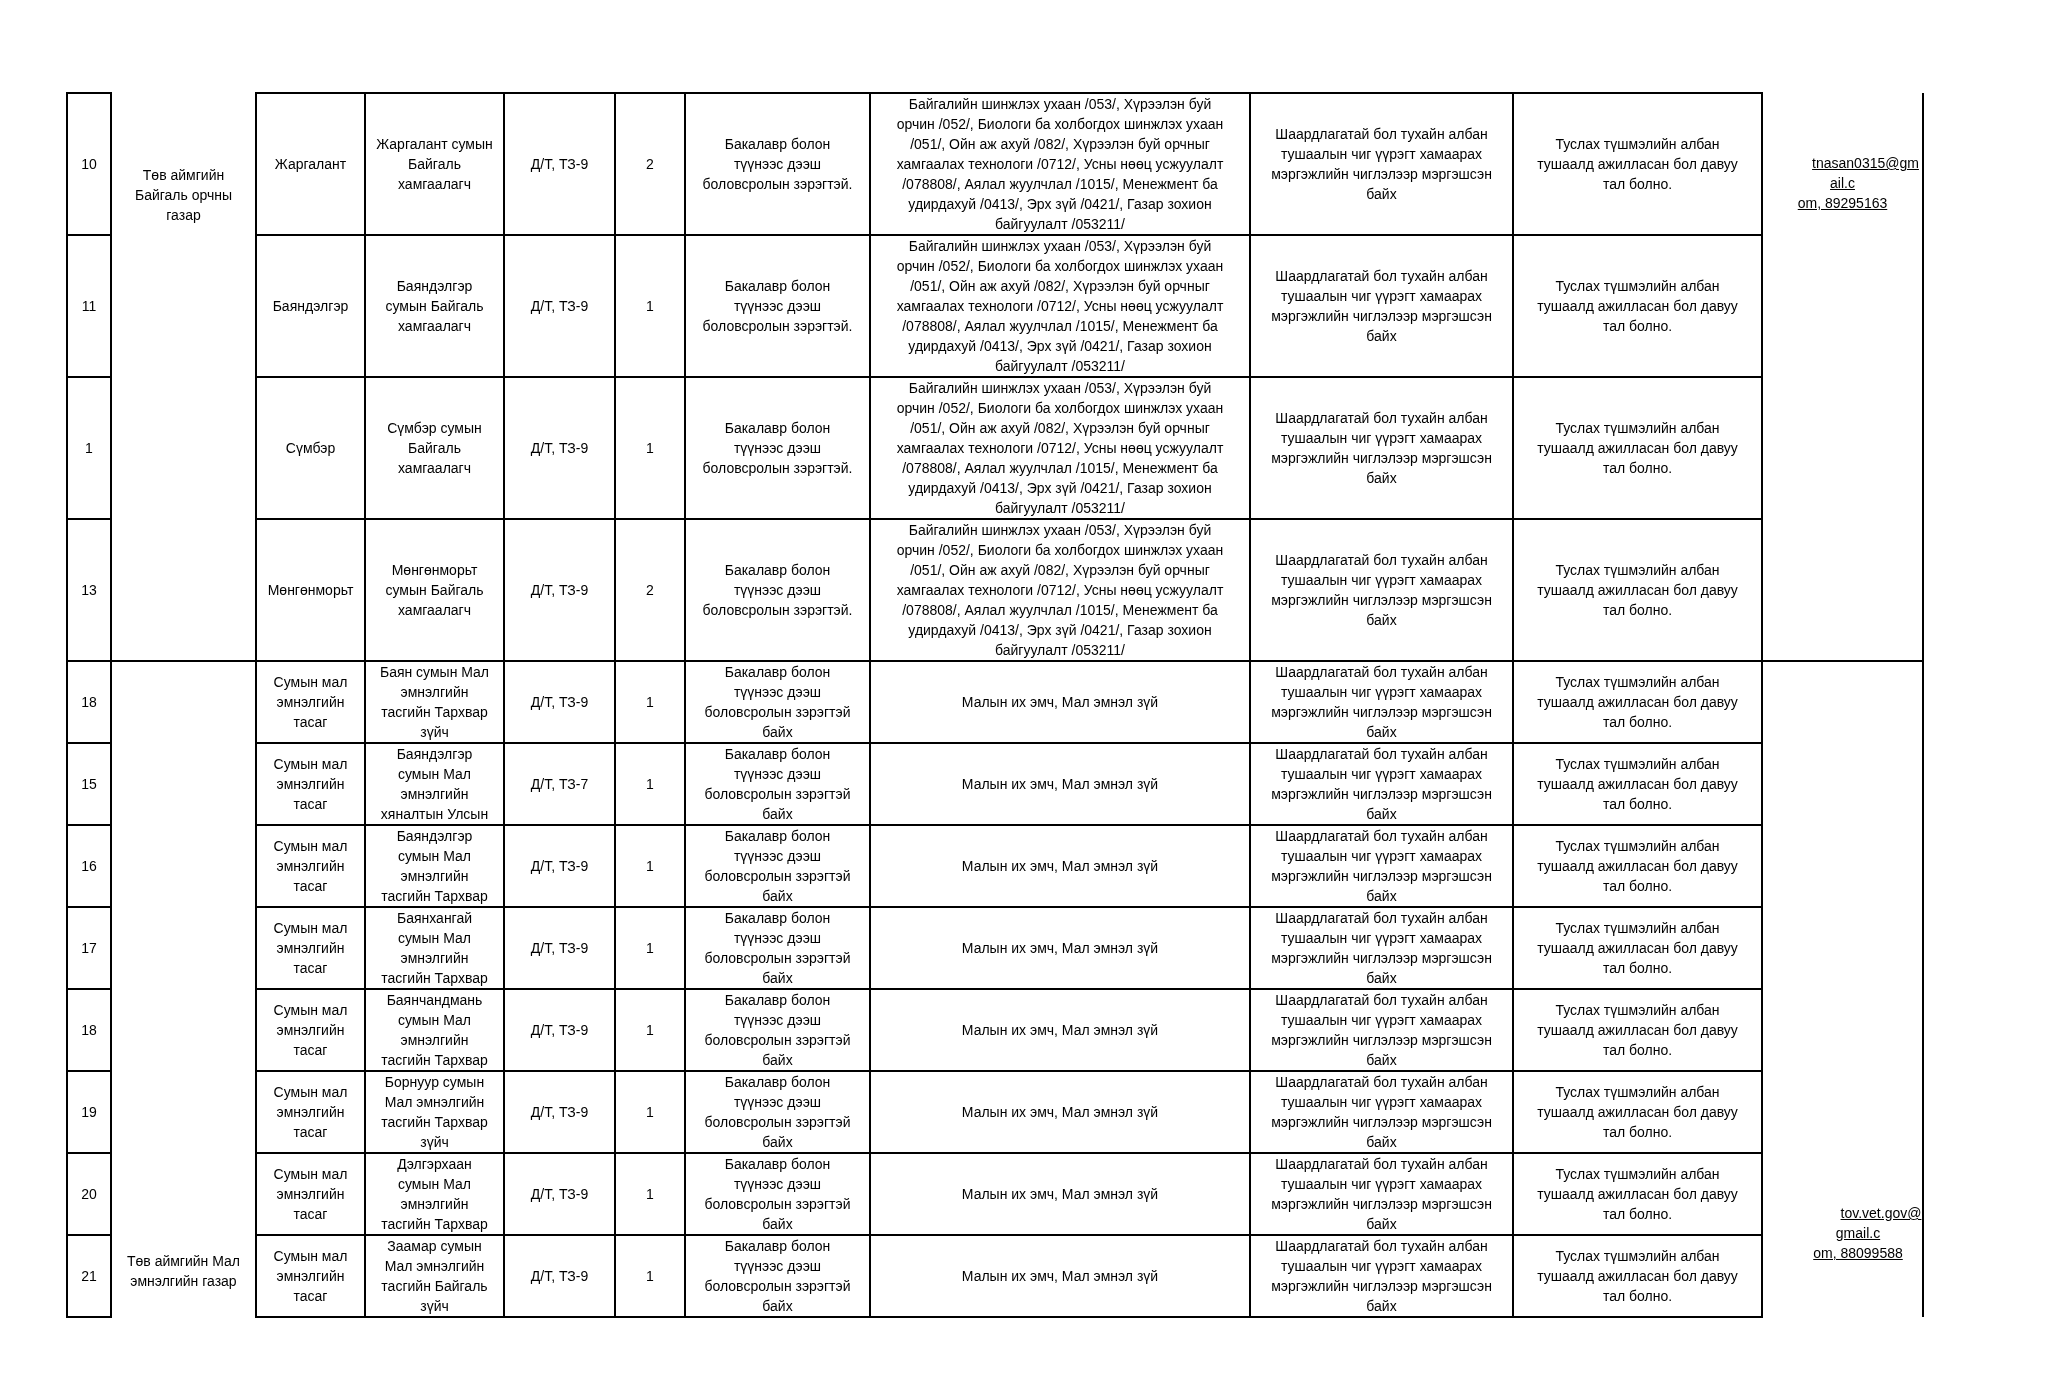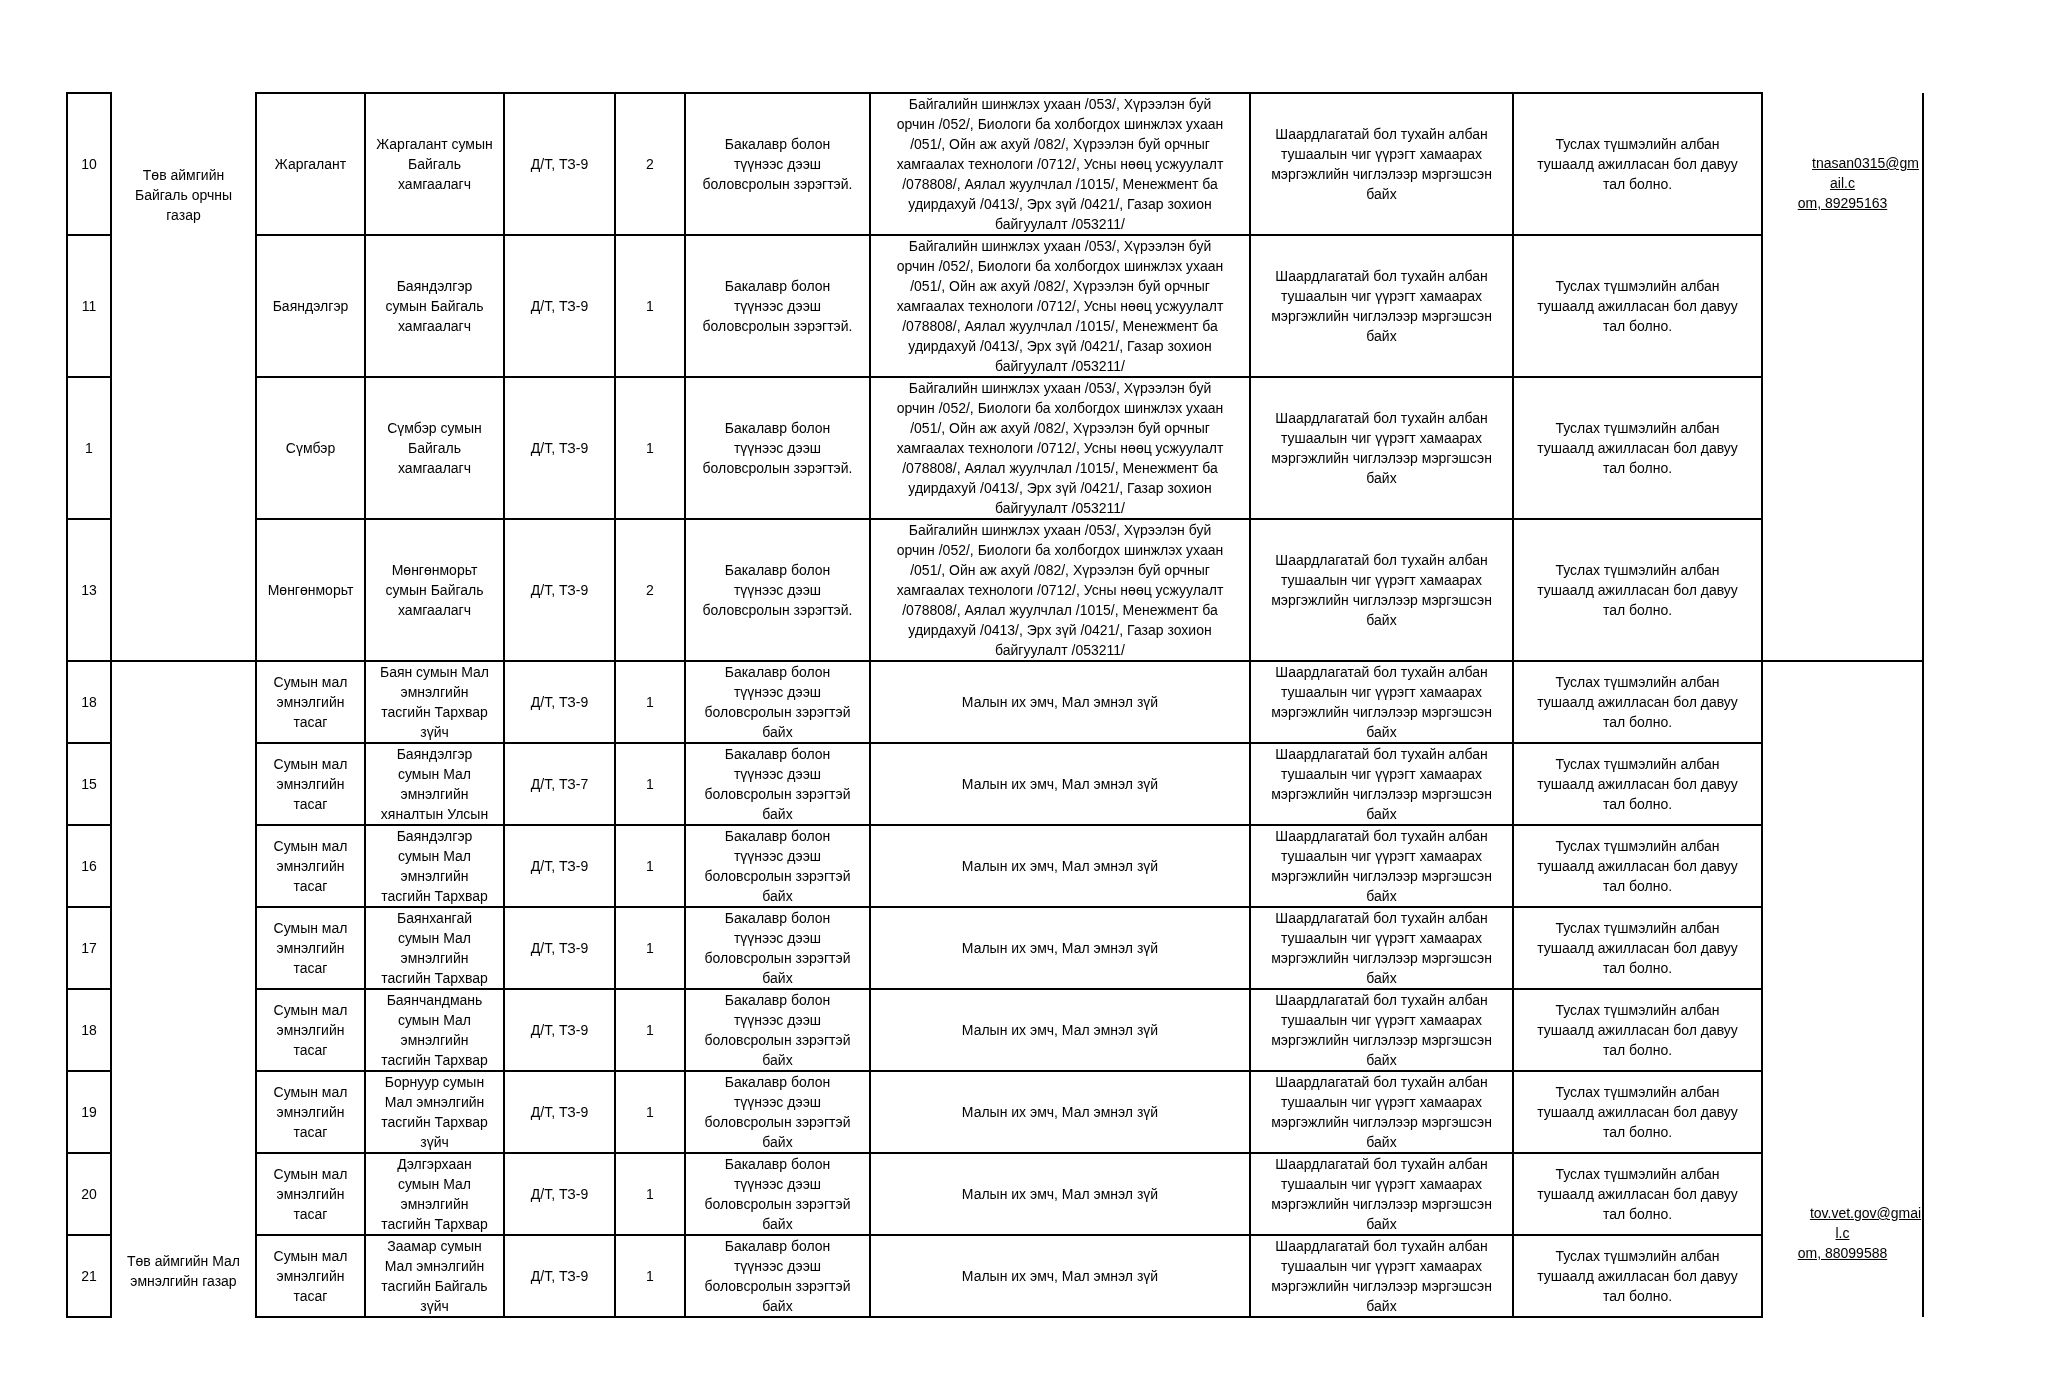--- a/index.html
+++ b/index.html
@@ -29,21 +29,21 @@
     white-space:pre-line;
     padding:0;
     overflow:hidden;
     word-wrap:break-word;
   }
   tr.upper{height:140px;}
   tr.lower{height:80px;}
   td.org-top{border-top:none;vertical-align:top;padding-top:72px;text-align:center;}
   td.contact-top{border-top:none;vertical-align:top;padding-top:60px;}
   td.org-bottom{border-bottom:none;vertical-align:top;padding-top:589px;margin-left:47px;}
-  td.contact-bottom{border-bottom:none;vertical-align:top;padding-top:541px;}
+  td.contact-bottom{border-bottom:none;vertical-align:top;padding-top:541px;padding-left:31px;}
   .link{text-decoration:underline;margin-left:46px;}
 </style>
 </head>
 <body>
 
 <div class="page">
   <table class="vacancy">
     <colgroup>
       <col style="width:44px">
       <col style="width:145px">

